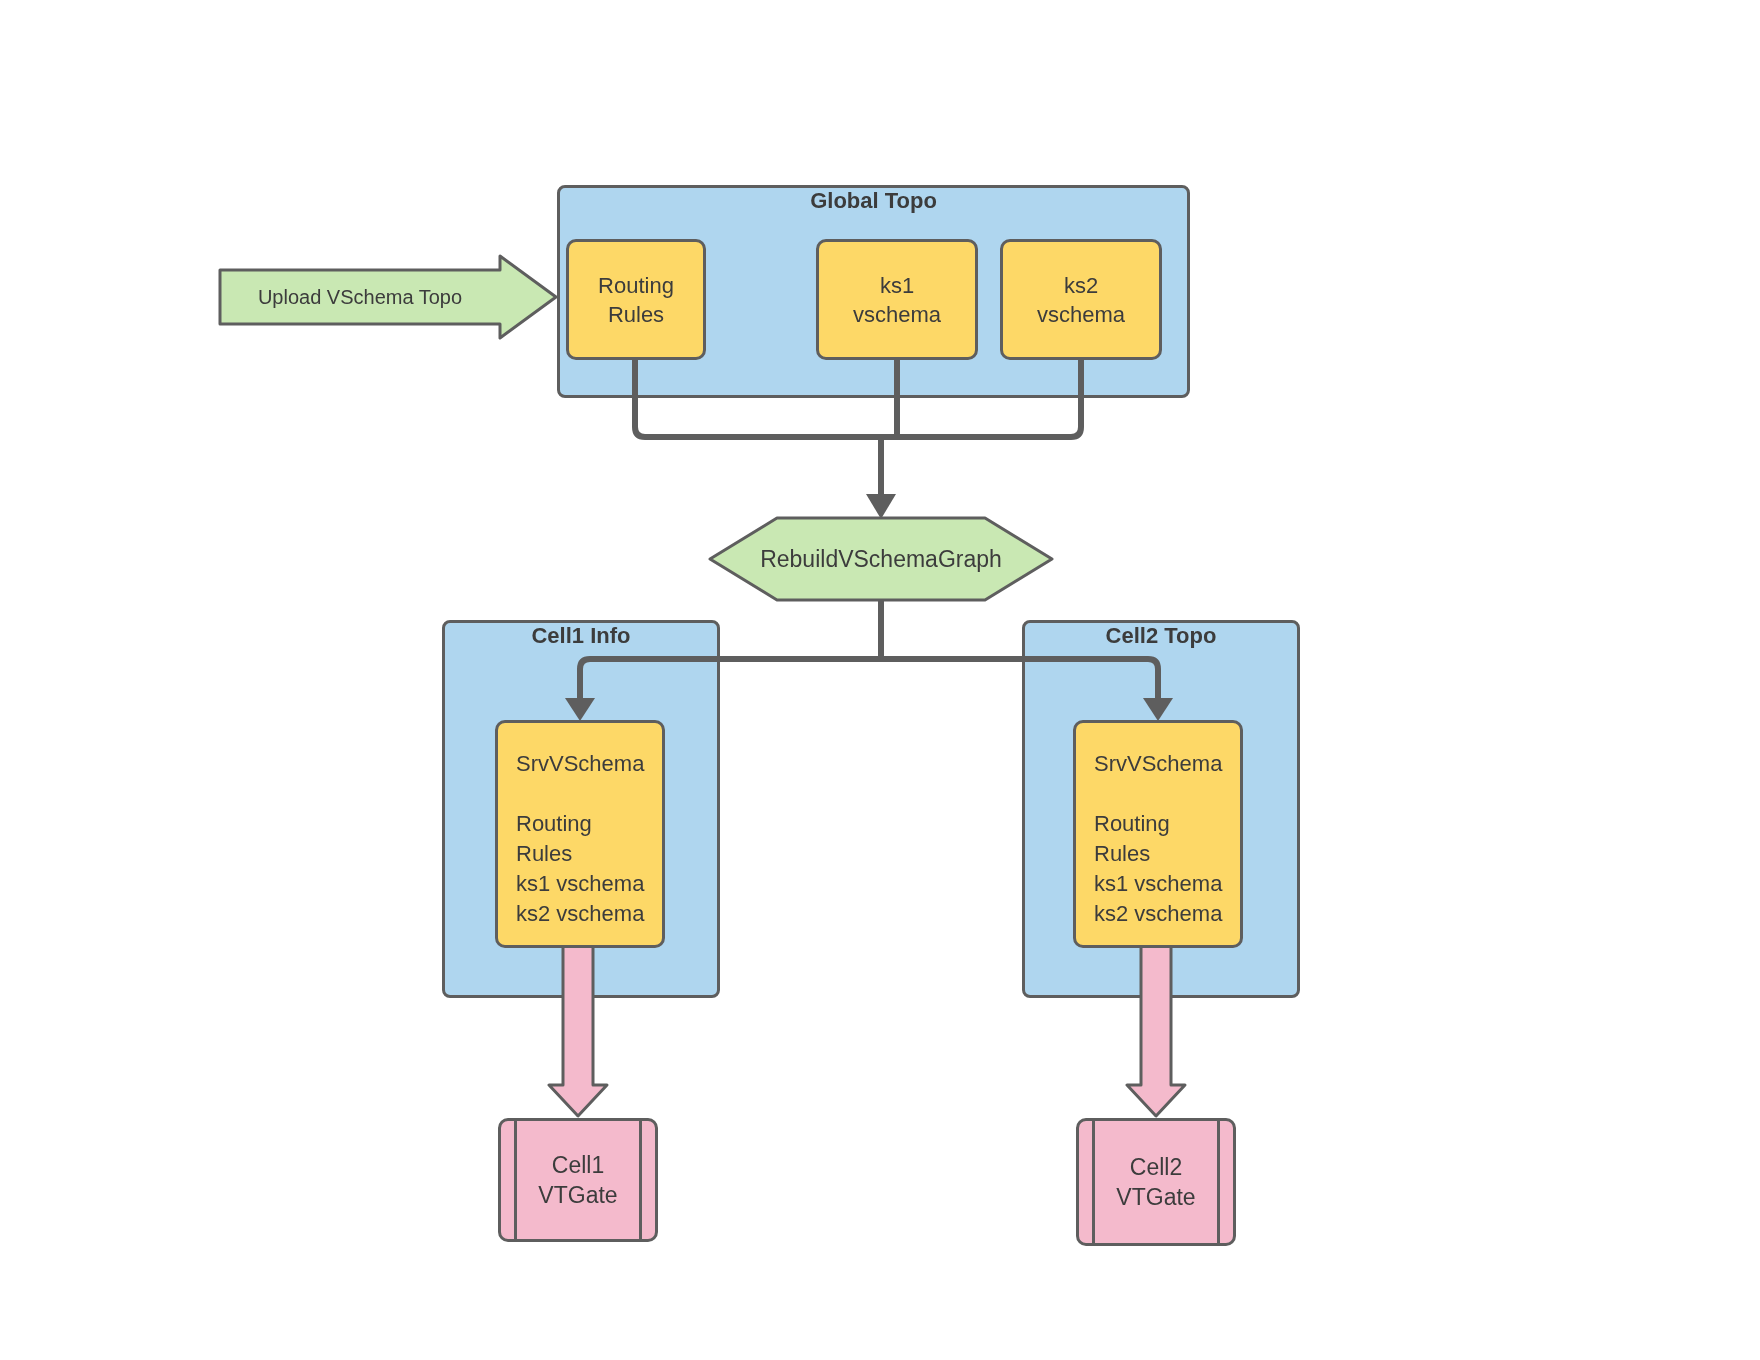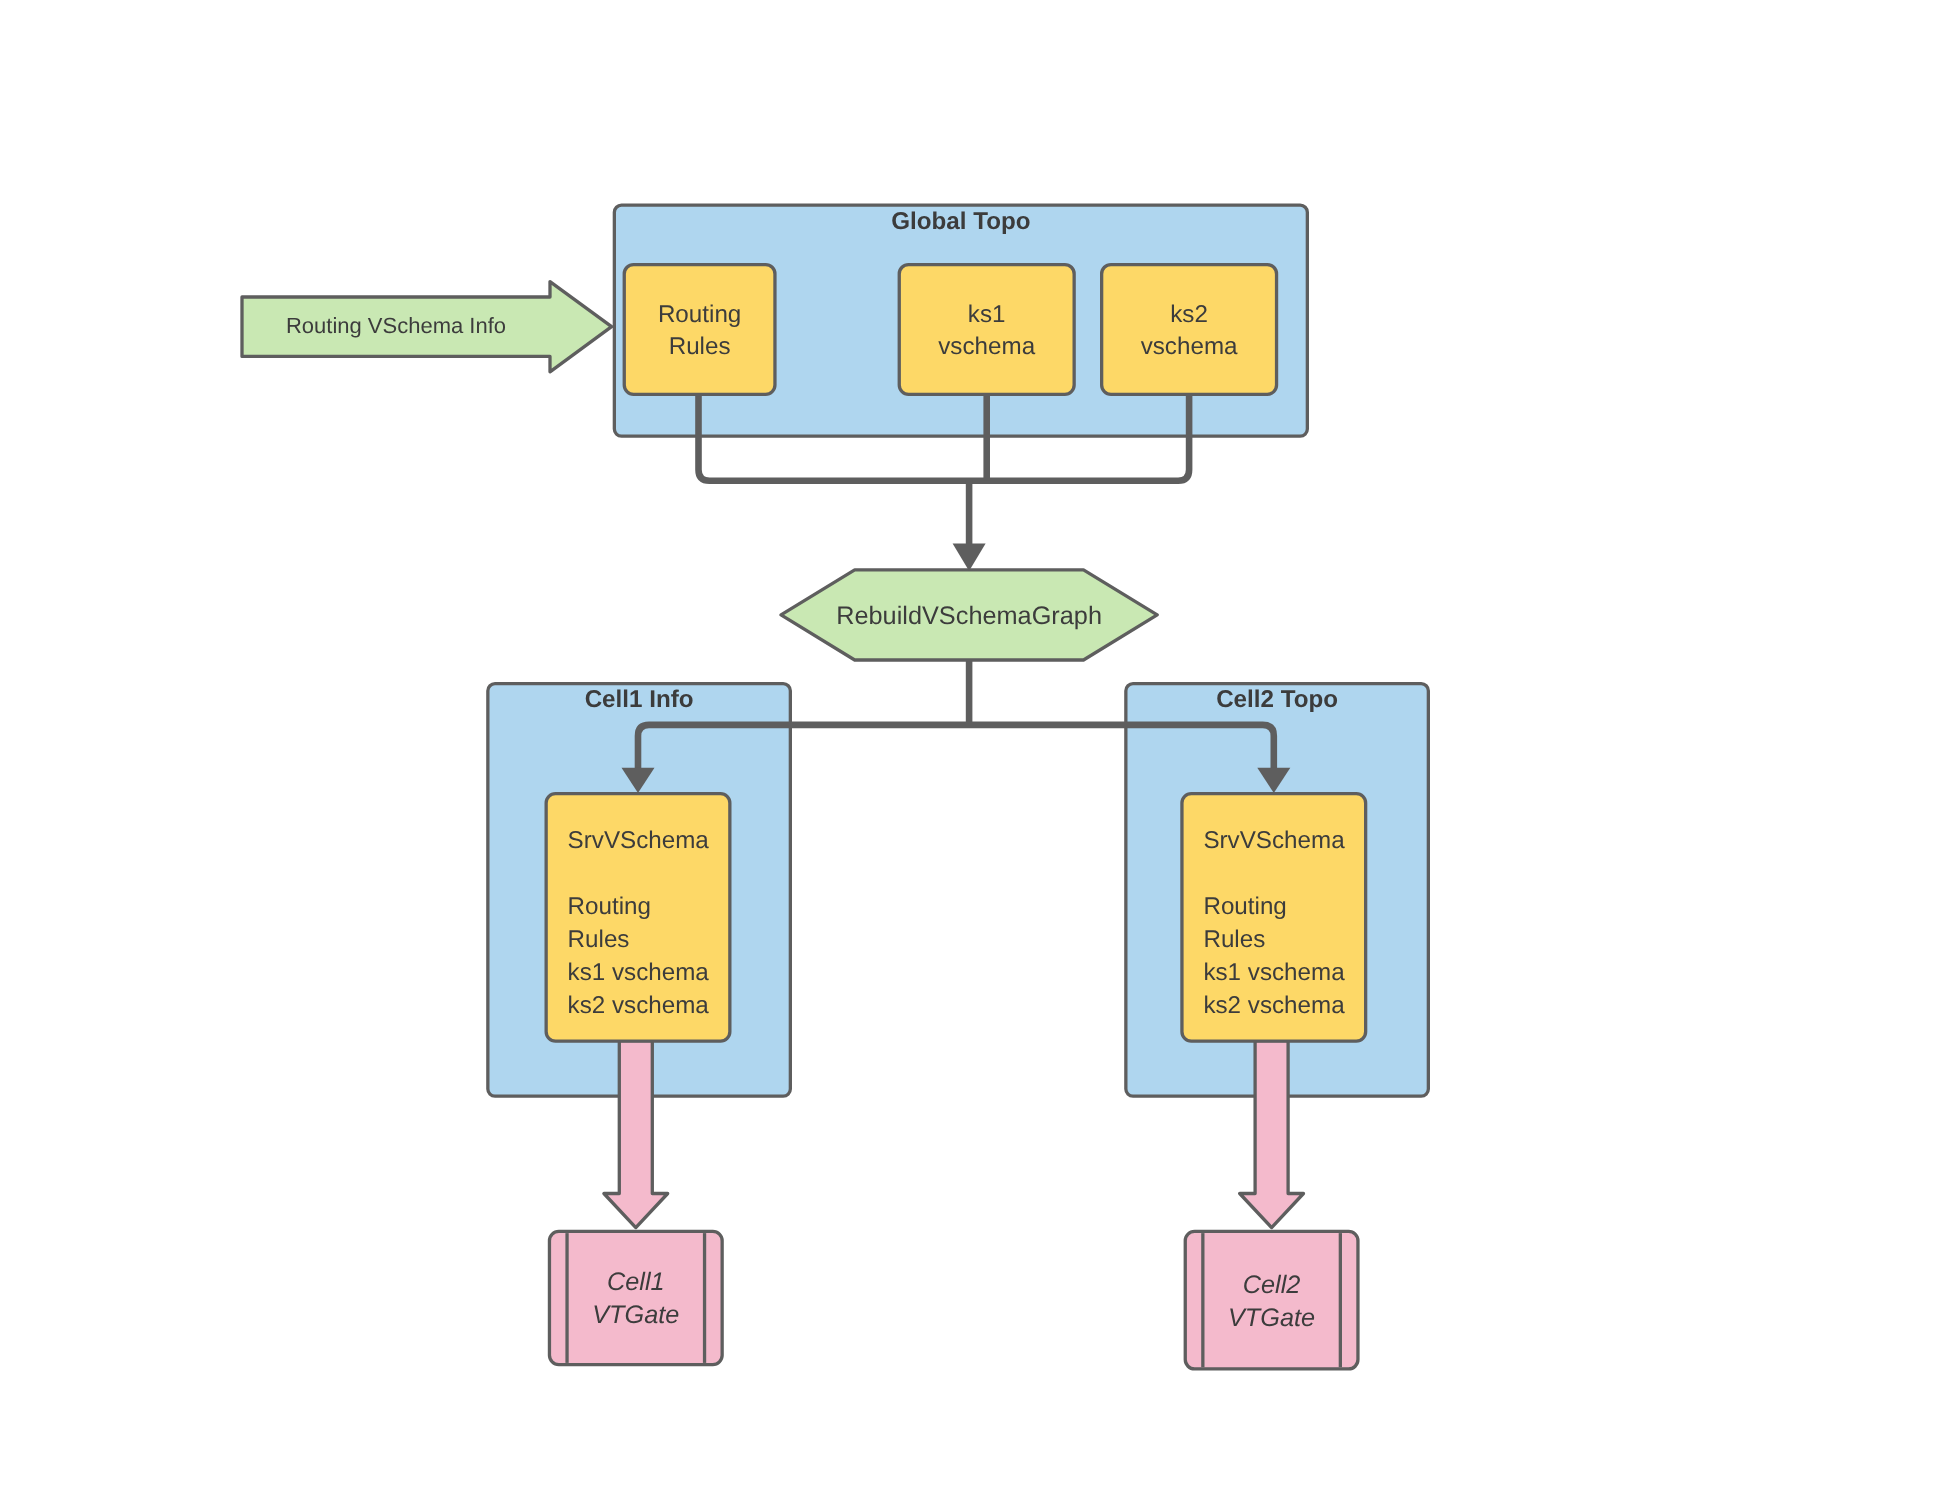--- a/index.html
+++ b/index.html
@@ -51,21 +51,21 @@
     border:3px solid var(--stroke,#5E5E5E);
     border-radius:10px;
   }
   .pinkbox .inner{
     position:absolute;
     top:0;bottom:0;left:13px;right:13px;
     border-left:3px solid var(--stroke,#5E5E5E);
     border-right:3px solid var(--stroke,#5E5E5E);
     display:flex;flex-direction:column;
     align-items:center;justify-content:center;
-    font-size:23px;line-height:30px;text-align:left;font-style:italic;
+    font-size:23px;line-height:30px;text-align:left;
   }
   .shape-label{
     position:absolute;
     display:flex;align-items:center;justify-content:center;
     text-align:center;
   }
   .overlay-svg{position:absolute;left:0;top:0;pointer-events:none;}
   .connector{fill:none;stroke:var(--stroke,#5E5E5E);stroke-width:6;}
   .arrowhead{fill:var(--stroke,#5E5E5E);stroke:none;}
   .green-shape{fill:var(--green-fill,#C9E8B3);stroke:var(--stroke,#5E5E5E);stroke-width:3;stroke-linejoin:round;}
@@ -102,21 +102,21 @@
     <polygon class="green-shape" points="710,559 777,518 985,518 1052,559 985,600 777,600"></polygon>
 
     <polygon class="arrowhead" points="866,494 896,494 881,519"></polygon>
     <polygon class="arrowhead" points="565,698 595,698 580,721"></polygon>
     <polygon class="arrowhead" points="1143,698 1173,698 1158,721"></polygon>
 
     <polygon class="pink-shape" points="563,946 593,946 593,1085 607,1085 578,1116 549,1085 563,1085"></polygon>
     <polygon class="pink-shape" points="1141,946 1171,946 1171,1085 1185,1085 1156,1116 1127,1085 1141,1085"></polygon>
   </svg>
 
-  <div class="shape-label" style="left:220px;top:270px;width:280px;height:54px;font-size:20px;">Routing VSchema Info</div>
+  <div class="shape-label" style="left:220px;top:270px;width:280px;height:54px;font-size:20px;">Upload VSchema Topo</div>
   <div class="shape-label" style="left:710px;top:518px;width:342px;height:82px;font-size:23px;">RebuildVSchemaGraph</div>
 
   <div class="ybox" style="left:566px;top:239px;width:140px;height:121px;">
     <div>Routing</div>
     <div>Rules</div>
   </div>
   <div class="ybox" style="left:816px;top:239px;width:162px;height:121px;">
     <div>ks1</div>
     <div>vschema</div>
   </div>

